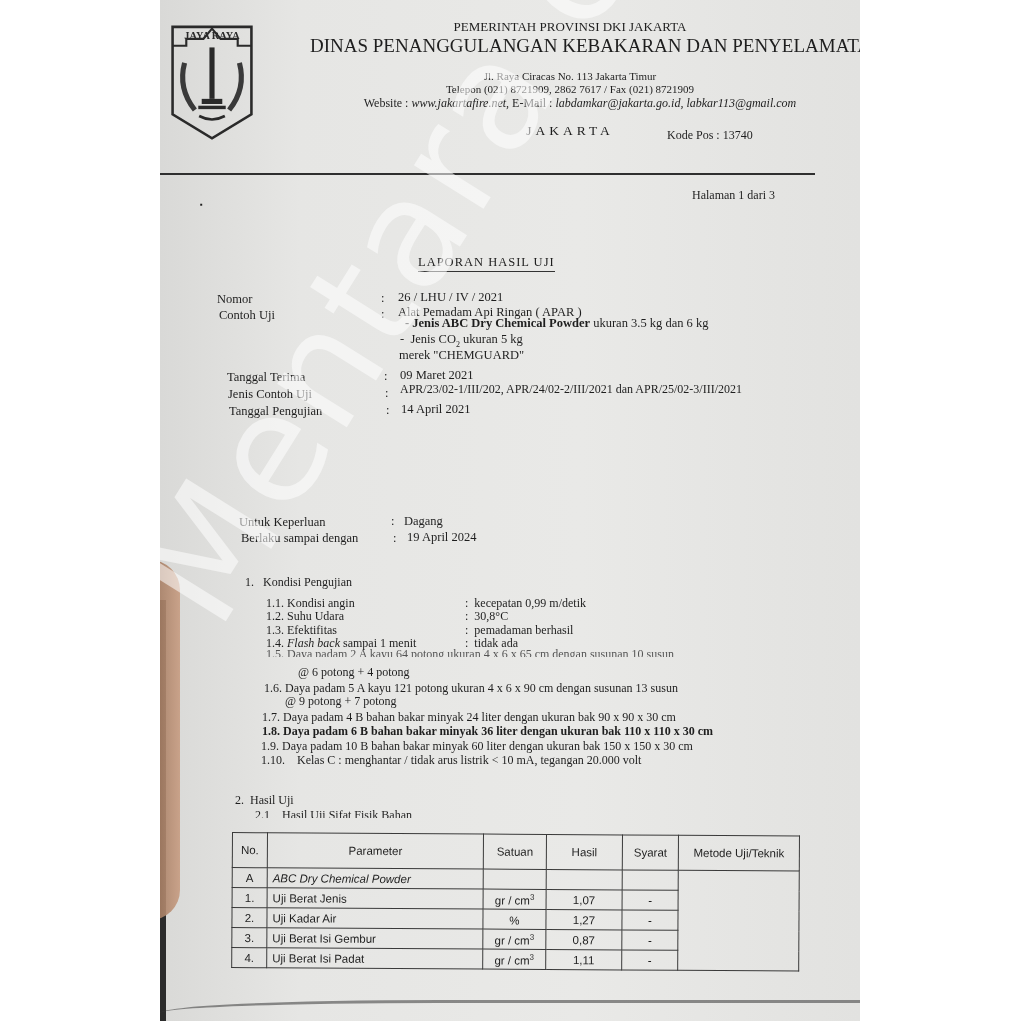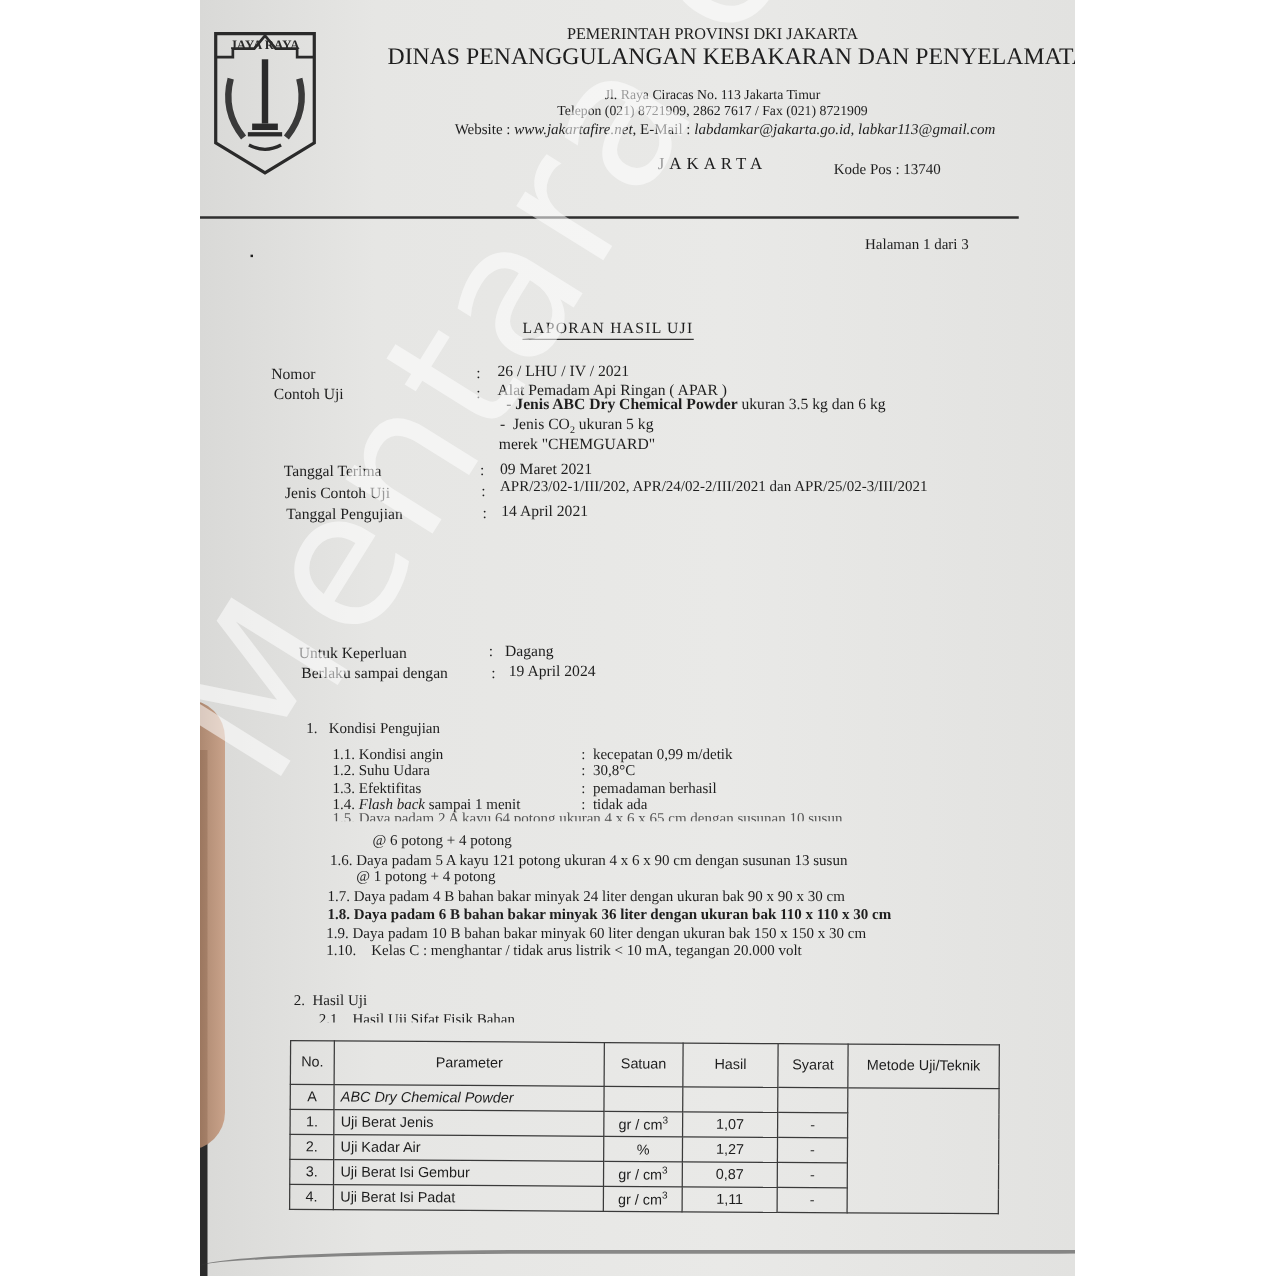--- a/index.html
+++ b/index.html
@@ -137,21 +137,21 @@
   <div class="abs kon" style="left:106px;top:623px"><span>1.3.</span> <span>Efektifitas</span></div>
   <div class="abs kon" style="left:305px;top:623px">:&nbsp; <span>pemadaman  berhasil</span></div>
 
   <div class="abs kon" style="left:106px;top:636px"><span>1.4.</span> <i>Flash back</i><span> sampai 1 menit</span></div>
   <div class="abs kon" style="left:305px;top:636px">:&nbsp; <span>tidak ada</span></div>
 
   <div class="abs kon" style="left:106px;top:649px;height:8px;overflow:hidden;line-height:10px;color:#555"><span>1.5.</span> <span>Daya padam 2 A kayu 64 potong ukuran 4 x 6 x 65 cm dengan susunan 10 susun</span></div>
   <div class="abs kon" style="left:138px;top:665px">@ 6 potong + 4 potong</div>
 
   <div class="abs kon" style="left:104px;top:681px"><span>1.6.</span> <span>Daya  padam 5 A  kayu 121 potong  ukuran  4 x 6 x 90 cm  dengan susunan 13 susun</span></div>
-  <div class="abs kon" style="left:125px;top:694px">@ 1 potong + 4 potong</div>
+  <div class="abs kon" style="left:125px;top:694px">@ 9 potong + 7 potong</div>
 
   <div class="abs kon" style="left:102px;top:710px"><span>1.7.</span> <span>Daya padam 4 B bahan bakar minyak 24 liter dengan ukuran bak 90 x 90 x 30 cm</span></div>
   <div class="abs kon" style="left:102px;top:724px;font-weight:bold"><span>1.8.</span> <span>Daya padam 6 B bahan bakar minyak 36 liter dengan ukuran bak 110 x 110 x 30 cm</span></div>
   <div class="abs kon" style="left:101px;top:739px"><span>1.9.</span> <span>Daya padam 10 B bahan bakar minyak 60 liter dengan ukuran bak 150 x 150 x 30 cm</span></div>
   <div class="abs kon" style="left:101px;top:753px"><span>1.10.</span>&nbsp;&nbsp;&nbsp; <span>Kelas C : menghantar / tidak arus listrik &lt; 10 mA, tegangan 20.000 volt</span></div>
 
   <div class="abs kon" style="left:75px;top:793px"><span>2.</span>&nbsp; <span>Hasil Uji</span></div>
   <div class="abs kon" style="left:95px;top:808px;height:10px;overflow:hidden;line-height:14px"><span>2.1</span>&nbsp;&nbsp;&nbsp; <span>Hasil Uji Sifat Fisik Bahan</span></div>
 
   <table class="res">

